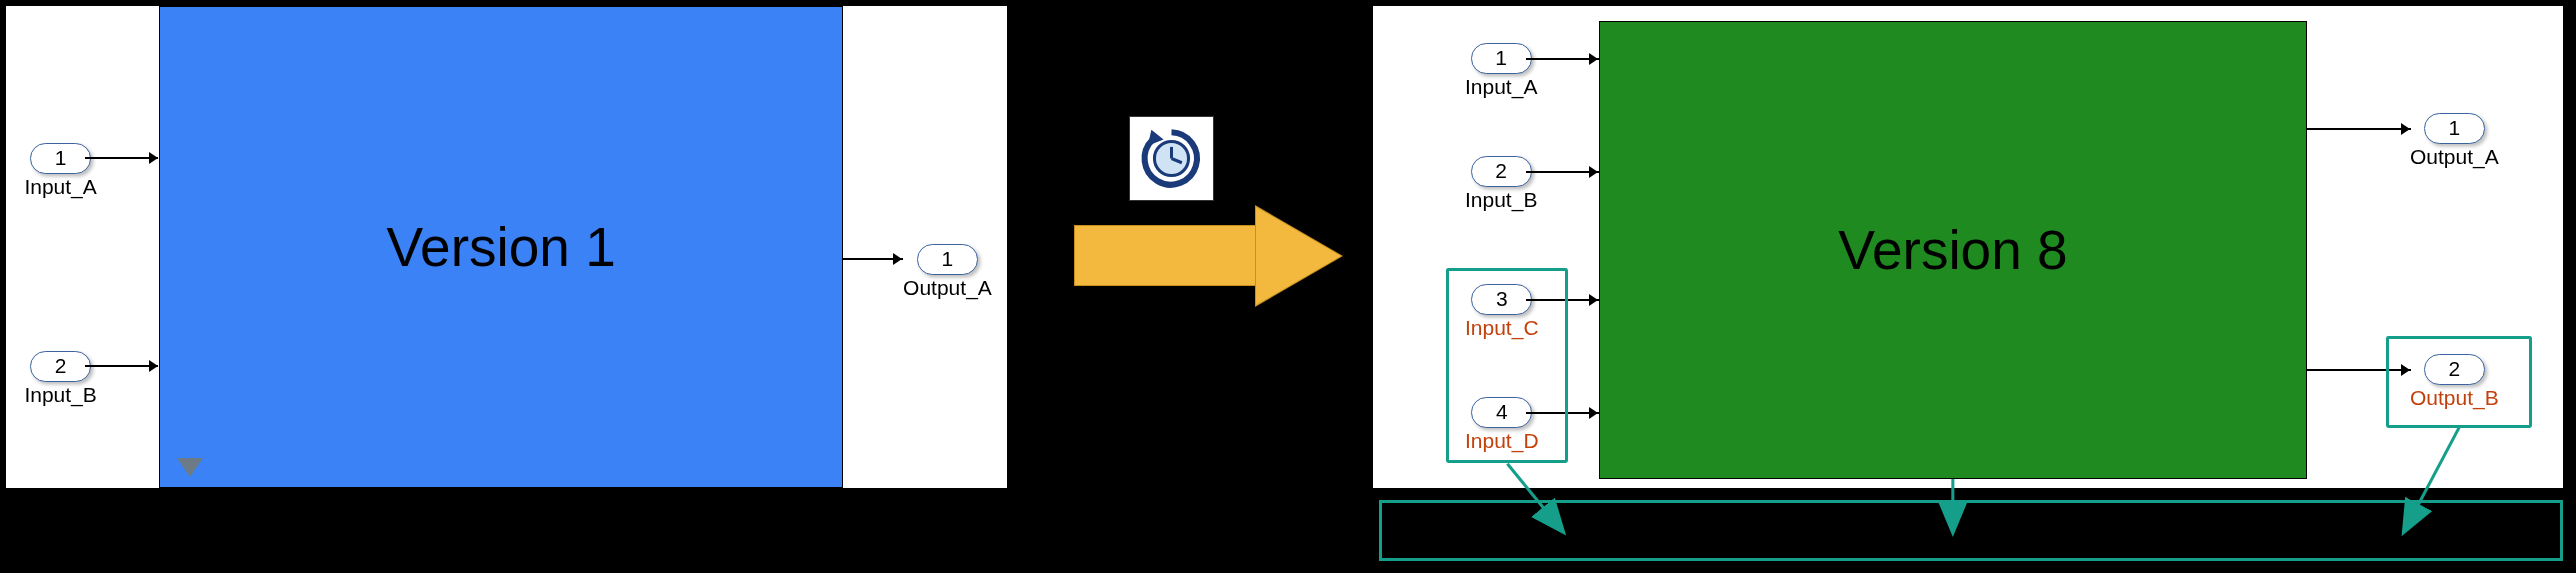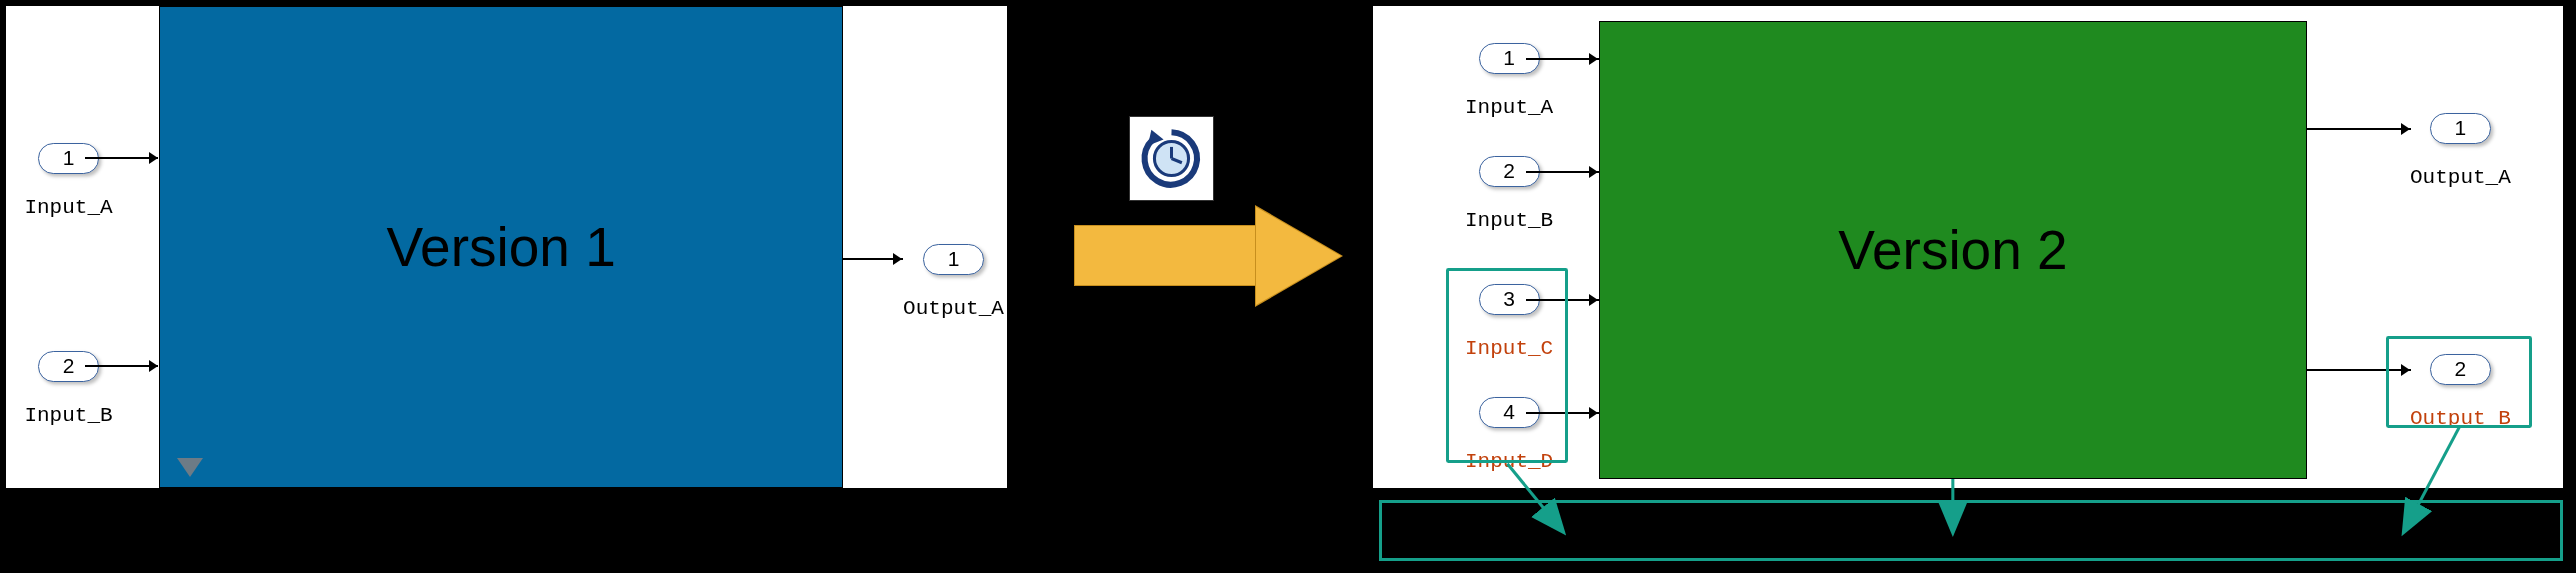--- a/index.html
+++ b/index.html
@@ -27,21 +27,21 @@
     width: 1001px;
     height: 482px;
     background: #fff;
   }
   .block-v1 {
     position: absolute;
     left: 153px;
     top: 0px;
     width: 684px;
     height: 482px;
-    background: #0369a1;
+    background: #3b82f6;
     border: 1.2px solid #000;
   }
   .block-v1 .title {
     position: absolute;
     top: 50%; left: 50%;
     transform: translate(-50%, -50%);
     font-size: 55px;
     color: #000;
   }
   .port {
@@ -59,23 +59,22 @@
     display: flex;
     align-items: center;
     justify-content: center;
     font-size: 21px;
     color: #000;
     box-shadow: 2.4px 2.4px 3.7px rgba(0,0,0,0.25);
   }
   .port .plabel {
     font-size: 21px;
     color: #000;
-    margin-top: 22px;
+    margin-top: 1px;
     white-space: nowrap;
-    font-family: Liberation Mono, monospace;
   }
   .port.new .plabel { color: #c2410c; }
   
   #l-inA { left: 18.3px;  top: 137px; }
   #l-inB { left: 18.3px;  top: 345px; }
   #l-outA{ left: 897px; top: 238px; }
 
   
   .wire { position:absolute; background:#000; }
   .wire.h { height:1.8px; }
@@ -269,21 +268,21 @@
       <path d="M55 12 A43 43 0 1 1 24 24" stroke="#1a3a7a" stroke-width="10" fill="none"></path>
       <polygon points="22,8 42,24 16,34" fill="#1a3a7a"></polygon>
       <circle cx="55" cy="55" r="28" fill="#cfe3f5" stroke="#1a3a7a" stroke-width="5"></circle>
       <line x1="55" y1="55" x2="55" y2="36" stroke="#1a3a7a" stroke-width="5"></line>
       <line x1="55" y1="55" x2="72" y2="62" stroke="#1a3a7a" stroke-width="5"></line>
     </svg>
   </div>
 
   <div class="panel-right">
     <div class="block-v2">
-      <div class="title">Version 2</div>
+      <div class="title">Version 8</div>
     </div>
 
     <div id="r-inA" class="port">
       <div class="pill">1</div>
       <div class="plabel">Input_A</div>
     </div>
     <div id="r-inB" class="port">
       <div class="pill">2</div>
       <div class="plabel">Input_B</div>
     </div>

